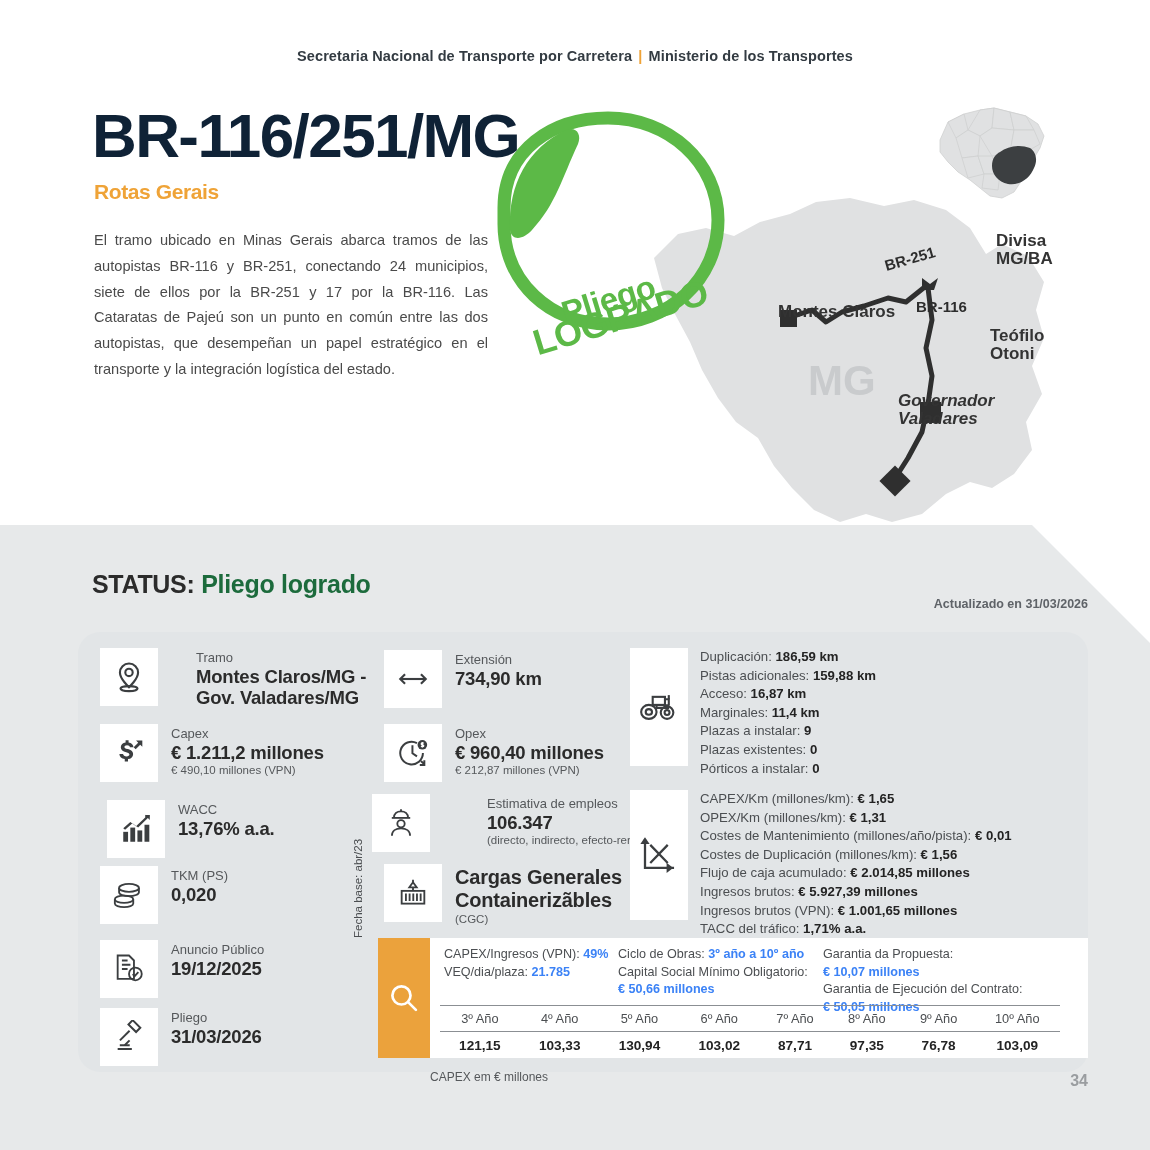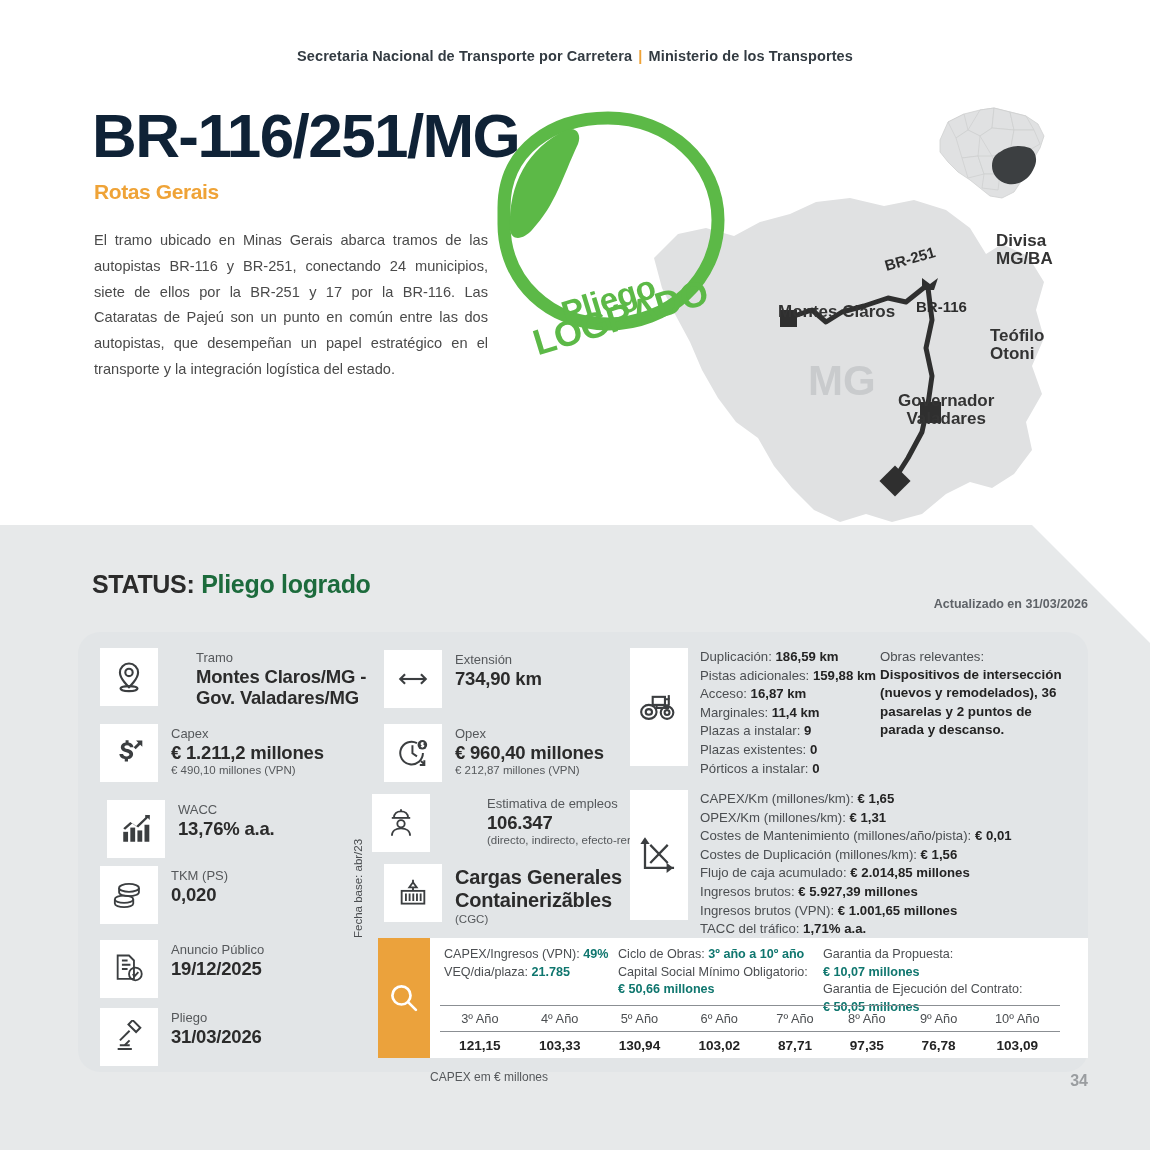--- a/index.html
+++ b/index.html
@@ -110,21 +110,21 @@
   .tblock{ position:absolute; left:378px; top:938px; width:710px; height:120px; background:#fff; z-index:6;}
   .orange{ position:absolute; left:378px; top:938px; width:52px; height:120px; background:#eba23c; z-index:7;
            display:flex; align-items:center; justify-content:center;}
   .orange svg{ width:34px; height:34px;}
   .fecha{
     position:absolute; left:352px; top:938px; width:120px; height:24px; z-index:7;
     font-size:11.5px; color:#4b4e51; transform:rotate(-90deg); transform-origin:left top;
     white-space:nowrap;
   }
   .tb-col{ position:absolute; font-size:12.6px; line-height:17.6px; color:#4b4e51; z-index:8;}
-  .tb-col b{ color:#0f766e; }
+  .tb-col b{ color:#3b82f6; }
   table.yrs{
     position:absolute; left:440px; top:1005px; width:620px; border-collapse:collapse; z-index:8;
   }
   table.yrs th{
     font-size:12.8px; font-weight:normal; color:#4b4e51; padding:5px 0 5px 0; text-align:center;
     border-top:1.4px solid #8b8f93; border-bottom:1.4px solid #8b8f93;
   }
   table.yrs td{
     font-size:13.6px; font-weight:bold; color:#232323; padding:6px 0 2px 0; text-align:center;
   }
@@ -190,21 +190,21 @@
     <rect x="244" y="300" width="22" height="22" fill="#2f2f2f" transform="rotate(45 255 311)"></rect>
     <path d="M282 108 l8 6 l8 -6 l-4 12 l-12 0 z" fill="#2f2f2f"></path>
   </svg>
   <div class="mg-ghost">MG</div>
 
   <div class="map-label" style="left:778px; top:303px; font-size:17px;">Montes Claros</div>
   <div class="map-label" style="left:996px; top:232px; font-size:17px; white-space:pre;">Divisa
 MG/BA</div>
   <div class="map-label" style="left:990px; top:327px; font-size:17px; white-space:pre;">Teófilo
 Otoni</div>
-  <div class="map-label" style="left:898px; top:392px; font-size:17px; white-space:pre; text-align:center;">Governador
+  <div class="map-label" style="left:898px; top:392px; font-size:17px; white-space:pre; font-style:italic;">Governador
 Valadares</div>
   <div class="rd-label" style="left:884px; top:250px; transform:rotate(-16deg);">BR-251</div>
   <div class="rd-label" style="left:916px; top:298px;">BR-116</div>
 
   <div class="status">
     <span>STATUS:</span>
     <span class="val">Pliego logrado</span>
   </div>
   <div class="updated">Actualizado en 31/03/2026</div>
 
@@ -382,24 +382,20 @@
       <div class="kv"><span>Duplicación:</span> <b>186,59 km</b></div>
       <div class="kv"><span>Pistas adicionales:</span> <b>159,88 km</b></div>
       <div class="kv"><span>Acceso:</span> <b>16,87 km</b></div>
       <div class="kv"><span>Marginales:</span> <b>11,4 km</b></div>
       <div class="kv"><span>Plazas a instalar:</span> <b>9</b></div>
       <div class="kv"><span>Plazas existentes:</span> <b>0</b></div>
       <div class="kv"><span>Pórticos a instalar:</span> <b>0</b></div>
     </div>
   </div>
 
-  <div style="position:absolute; left:880px; top:648px; width:190px; z-index:5;">
-    <div class="obras-t">Obras relevantes:</div>
-    <div class="obras-b">Dispositivos de intersección (nuevos y remodelados), 36 pasarelas y 2 puntos de parada y descanso.</div>
-  </div>
 
   <div class="infobox" style="left:630px; top:790px; height:130px; z-index:5;">
     <div class="ico">
       <svg viewBox="0 0 24 24" fill="none" stroke="#3b3e40" stroke-width="1.3">
         <path d="M4 3v16.4h16.6"></path>
         <path d="M19 19.4l-2-1.6v3.2z" fill="#3b3e40"></path>
         <path d="M4 3l-1.4 2h2.8z" fill="#3b3e40"></path>
         <path d="M7 6.2l10 10.4M17 6.2L7 16.6"></path>
       </svg>
     </div>

